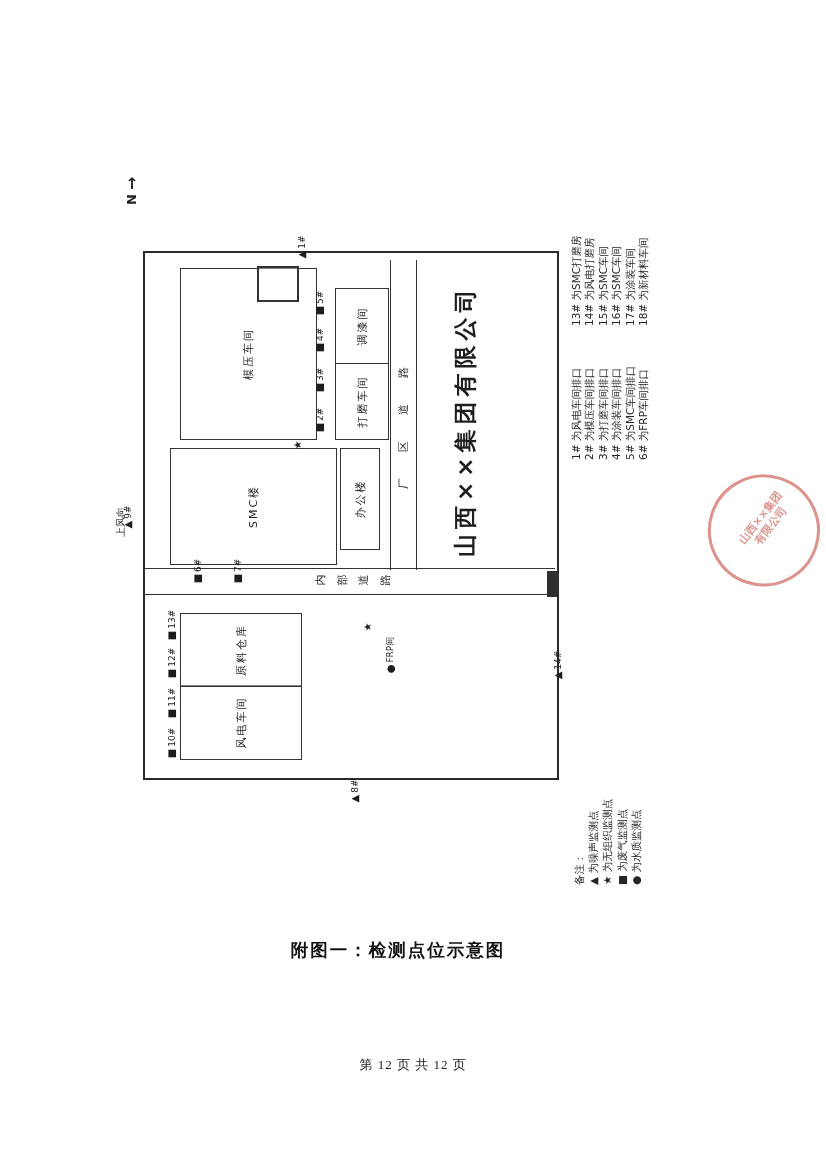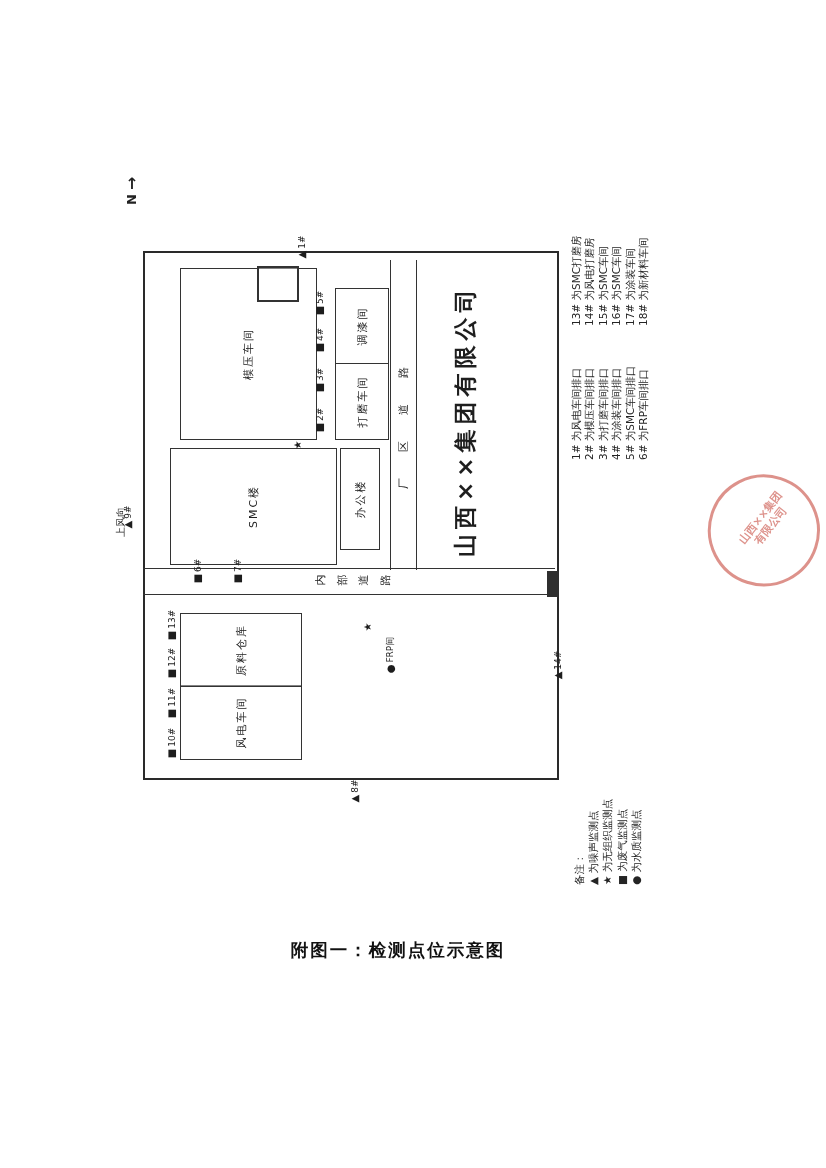--- a/index.html
+++ b/index.html
@@ -184,14 +184,15 @@
   <div class="stamp">
     <div class="ring"></div>
     <div class="stxt">
       <span>山西××集团</span><br>
       <span>有限公司</span>
     </div>
   </div>
 
   <div class="caption">附图一：检测点位示意图</div>
 
+  <div class="footer">第 12 页 共 12 页</div>
 
 </div>
 
 </body></html>

